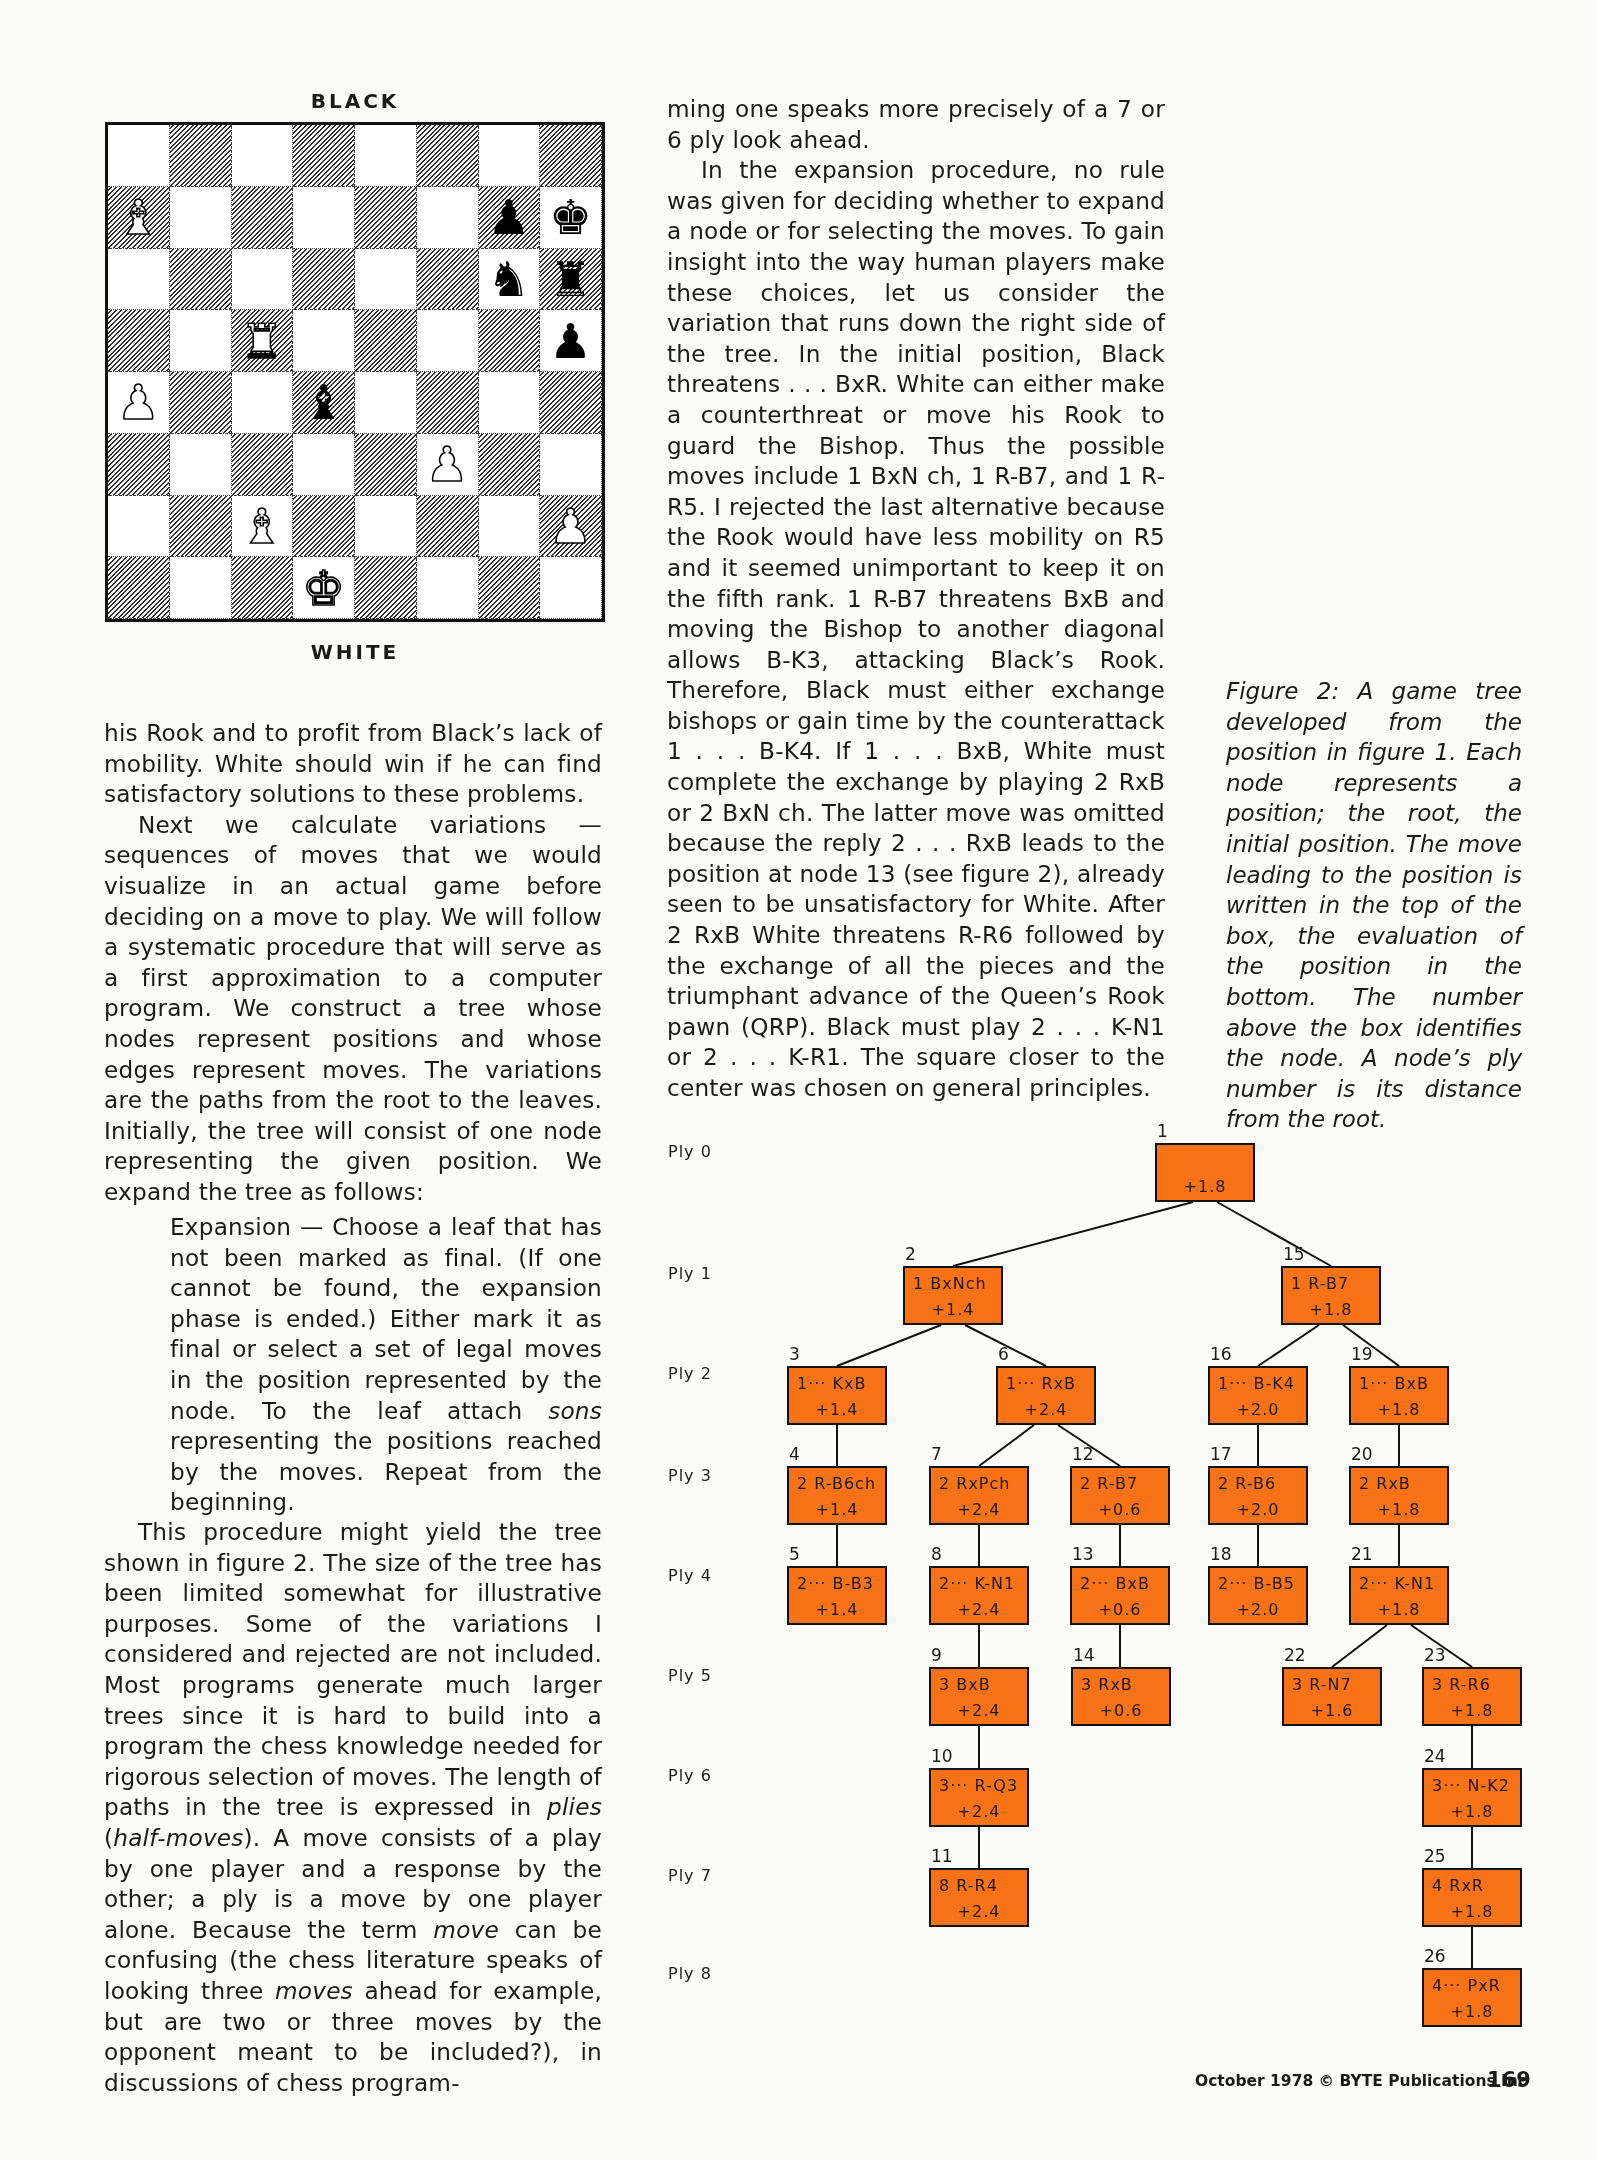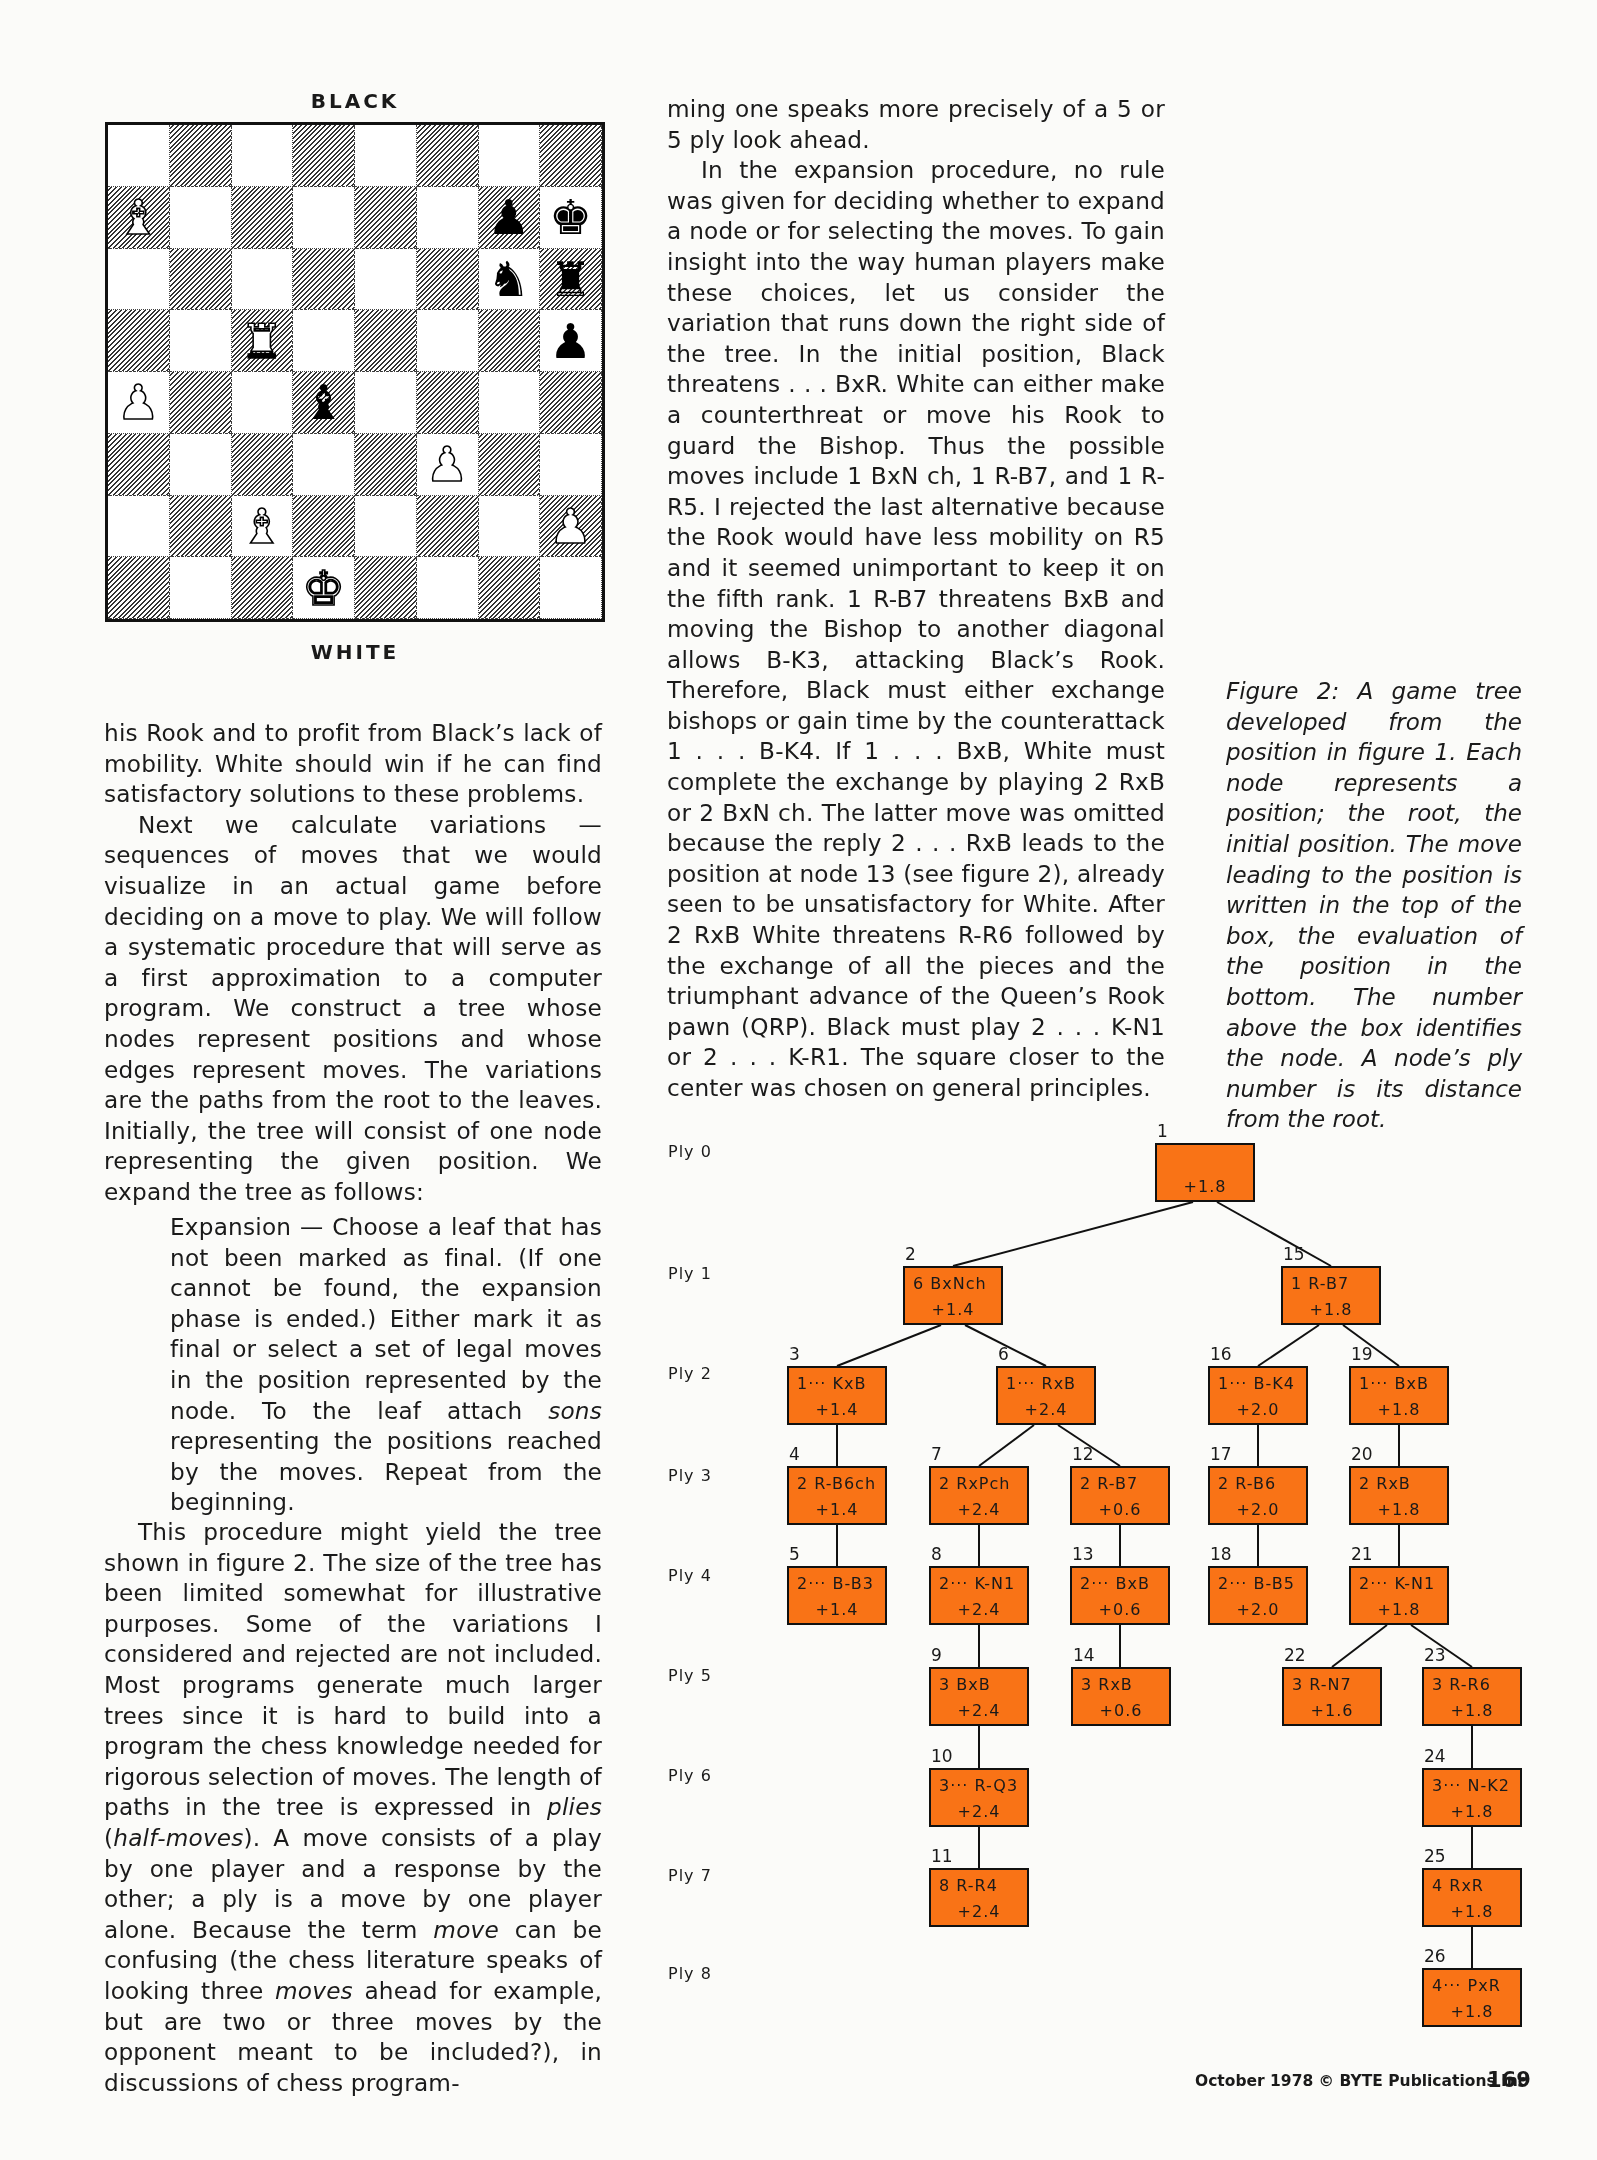--- a/index.html
+++ b/index.html
@@ -130,21 +130,21 @@
   <p class="indent">Next we calculate variations — sequences of moves that we would visualize in an actual game before deciding on a move to play. We will follow a systematic procedure that will serve as a first approximation to a computer program. We construct a tree whose nodes represent positions and whose edges represent moves. The variations are the paths from the root to the leaves. Initially, the tree will consist of one node representing the given position. We expand the tree as follows:</p>
 </div>
 <div class="abs col-text" style="left:170px; top:1212px; width:432px;">
   <p><span>Expansion — Choose a leaf that has not been marked as final. (If one cannot be found, the expansion phase is ended.) Either mark it as final or select a set of legal moves in the position represented by the node. To the leaf attach </span><i>sons</i><span> representing the positions reached by the moves. Repeat from the beginning.</span></p>
 </div>
 <div class="abs col-text" style="left:104px; top:1517px; width:498px;">
   <p class="indent"><span>This procedure might yield the tree shown in figure 2. The size of the tree has been limited somewhat for illustrative purposes. Some of the variations I considered and rejected are not included. Most programs generate much larger trees since it is hard to build into a program the chess knowledge needed for rigorous selection of moves. The length of paths in the tree is expressed in </span><i>plies</i><span> (</span><i>half-moves</i><span>). A move consists of a play by one player and a response by the other; a ply is a move by one player alone. Because the term </span><i>move</i><span> can be confusing (the chess literature speaks of looking three </span><i>moves</i><span> ahead for example, but are two or three moves by the opponent meant to be included?), in discussions of chess program-</span></p>
 </div>
 
 <div class="abs col-text" style="left:667px; top:94px; width:498px;">
-  <p>ming one speaks more precisely of a 5 or 5 ply look ahead.</p>
+  <p>ming one speaks more precisely of a 7 or 6 ply look ahead.</p>
   <p class="indent">In the expansion procedure, no rule was given for deciding whether to expand a node or for selecting the moves. To gain insight into the way human players make these choices, let us consider the variation that runs down the right side of the tree. In the initial position, Black threatens . . . BxR. White can either make a counterthreat or move his Rook to guard the Bishop. Thus the possible moves include 1 BxN ch, 1 R-B7, and 1 R-R5. I rejected the last alternative because the Rook would have less mobility on R5 and it seemed unimportant to keep it on the fifth rank. 1 R-B7 threatens BxB and moving the Bishop to another diagonal allows B-K3, attacking Black’s Rook. Therefore, Black must either exchange bishops or gain time by the counterattack 1 . . . B-K4. If 1 . . . BxB, White must complete the exchange by playing 2 RxB or 2 BxN ch. The latter move was omitted because the reply 2 . . . RxB leads to the position at node 13 (see figure 2), already seen to be unsatisfactory for White. After 2 RxB White threatens R-R6 followed by the exchange of all the pieces and the triumphant advance of the Queen’s Rook pawn (QRP). Black must play 2 . . . K-N1 or 2 . . . K-R1. The square closer to the center was chosen on general principles.</p>
 </div>
 
 <div class="abs caption" style="left:1226px; top:676px; width:296px;">Figure 2: A game tree developed from the position in figure 1. Each node represents a position; the root, the initial position. The move leading to the position is written in the top of the box, the evaluation of the position in the bottom. The number above the box identifies the node. A node’s ply number is its distance from the root.</div>
 
 <div id="tree">
     <div class="abs ply" style="left: 668px; top: 1142px;">Ply 0</div>
     <div class="abs ply" style="left: 668px; top: 1264px;">Ply 1</div>
     <div class="abs ply" style="left: 668px; top: 1364px;">Ply 2</div>
     <div class="abs ply" style="left: 668px; top: 1466px;">Ply 3</div>
@@ -180,21 +180,21 @@
       <line x1="1472" y1="1827" x2="1472" y2="1868" stroke="#111" stroke-width="2"></line>
       <line x1="1472" y1="1927" x2="1472" y2="1968" stroke="#111" stroke-width="2"></line>
     </svg>
     <div class="node-id" style="left: 1157px; top: 1121px;">1</div>
     <div class="node-box" style="left: 1155px; top: 1143px;">
       <div class="node-move"></div>
       <div class="node-eval">+1.8</div>
     </div>
     <div class="node-id" style="left: 905px; top: 1244px;">2</div>
     <div class="node-box" style="left: 903px; top: 1266px;">
-      <div class="node-move">6 BxNch</div>
+      <div class="node-move">1 BxNch</div>
       <div class="node-eval">+1.4</div>
     </div>
     <div class="node-id" style="left: 1283px; top: 1244px;">15</div>
     <div class="node-box" style="left: 1281px; top: 1266px;">
       <div class="node-move">1 R-B7</div>
       <div class="node-eval">+1.8</div>
     </div>
     <div class="node-id" style="left: 789px; top: 1344px;">3</div>
     <div class="node-box" style="left: 787px; top: 1366px;">
       <div class="node-move">1··· KxB</div>

